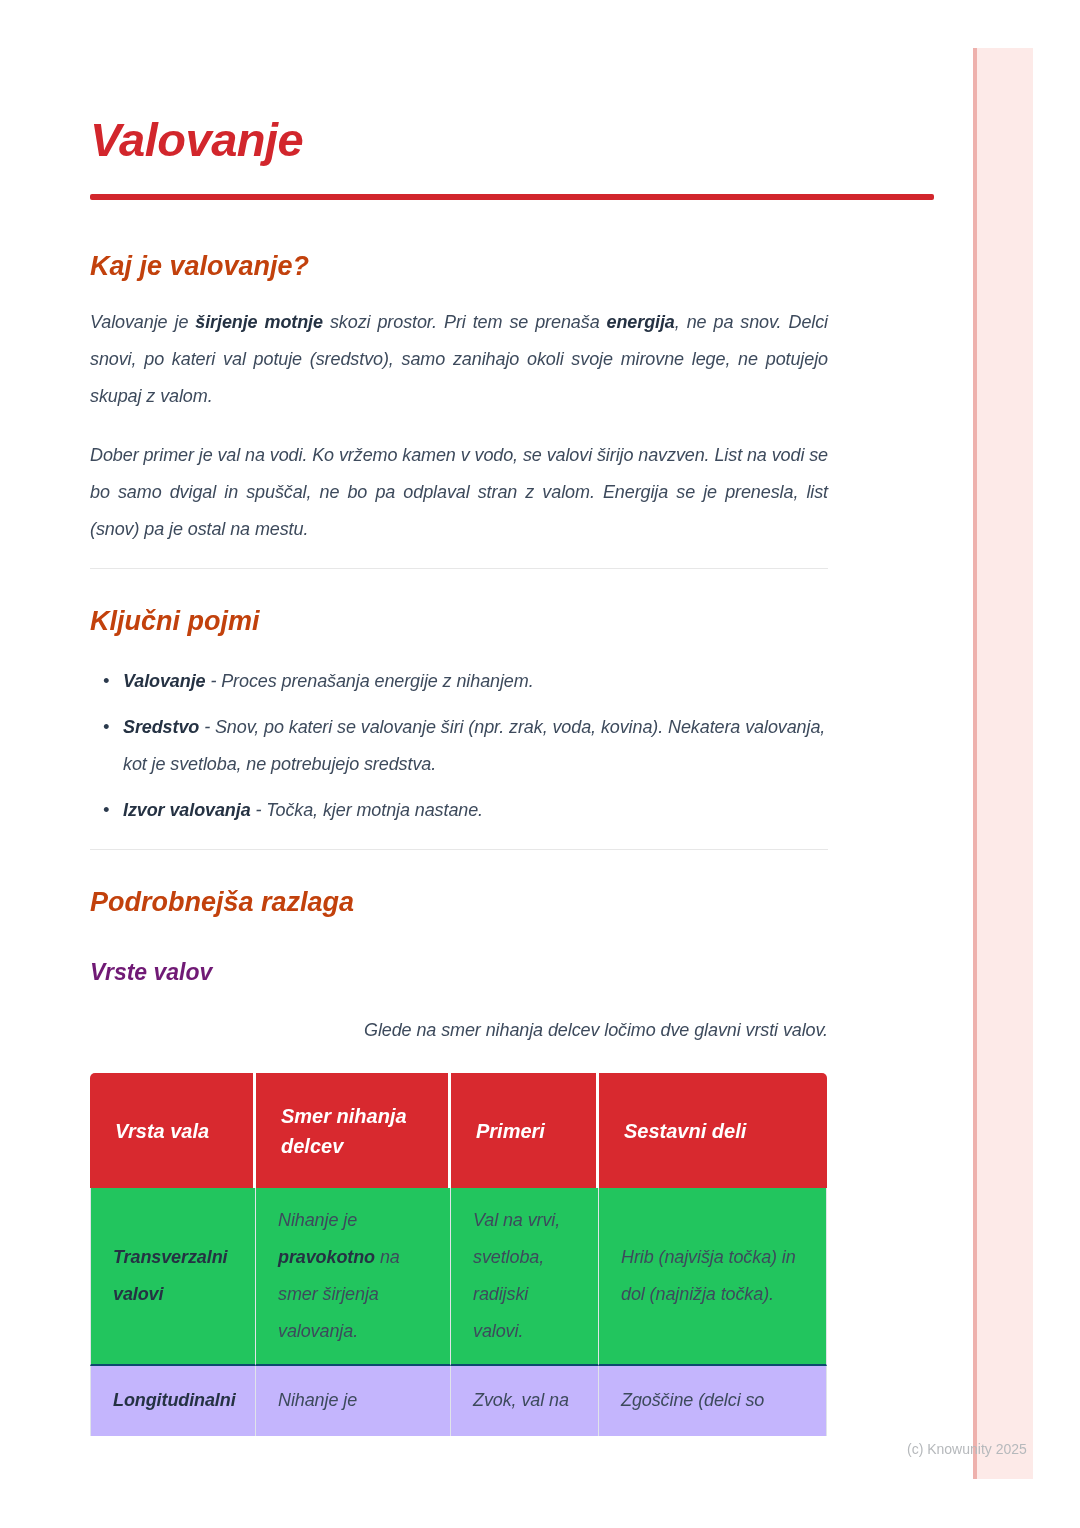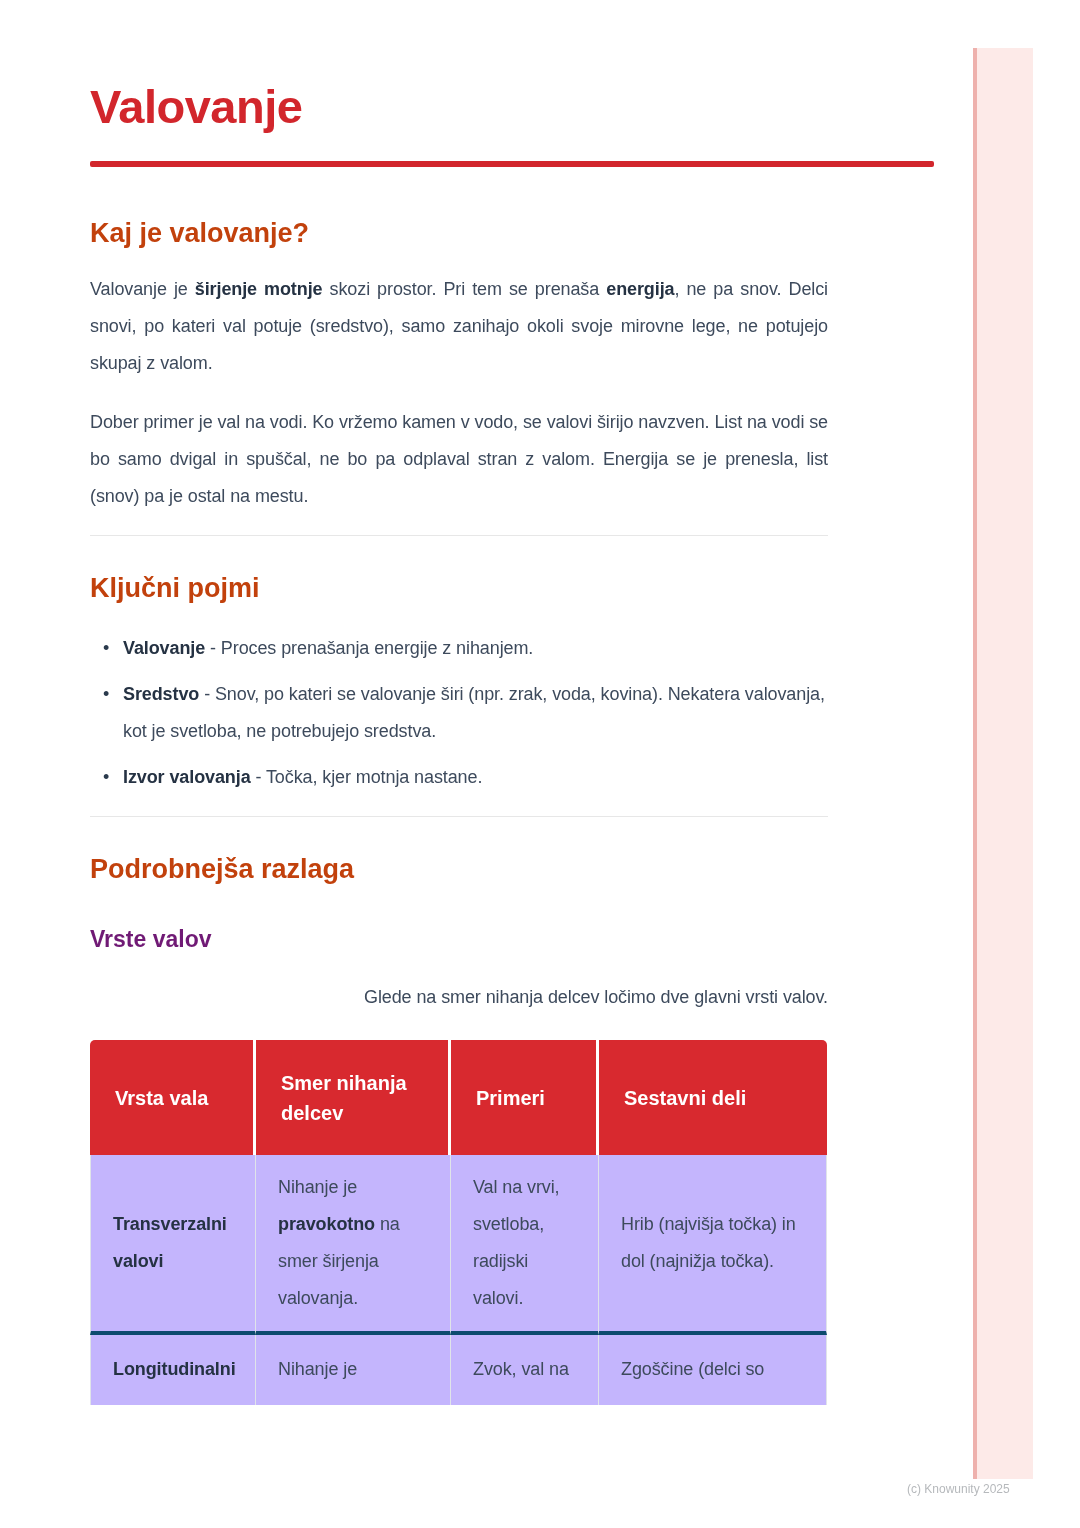--- a/index.html
+++ b/index.html
@@ -8,21 +8,21 @@
     position: relative; overflow: hidden;
     font-family: "Liberation Sans", sans-serif;
   }
   .accent-strip {
     position: absolute; left: 973px; top: 48px;
     width: 56px; height: 1431px;
     background: #fdeae8; border-left: 4px solid #eeb1ad;
     z-index: 0;
   }
   .content {
-    position: absolute; left: 90px; top: 80px; width: 738px; z-index: 1;
+    position: absolute; left: 90px; top: 113px; width: 738px; z-index: 1; font-style: italic;
   }
   h1.page-title {
     margin: 0; font-size: 47px; line-height: 54px;
     font-weight: bold; color: #d2262c; letter-spacing: -0.5px;
   }
   .title-rule {
     width: 844px; height: 6px; background: #d2262c;
     margin-top: 27px; border-radius: 2px;
   }
   h2.section-heading {
@@ -63,34 +63,34 @@
   .waves-table col.c4 { width: 228px; }
   .waves-table th {
     background: #d8292f; color: #ffffff; font-weight: bold;
     font-size: 20px; line-height: 30px; text-align: left;
     height: 115px; padding: 0 18px 0 25px; vertical-align: middle;
     border-right: 3px solid #ffffff; box-sizing: border-box;
   }
   .waves-table th:first-child { border-top-left-radius: 5px; }
   .waves-table th:last-child { border-right: none; border-top-right-radius: 5px; }
   .waves-table td {
-    background: #c4b5fd; color: #3d4a5c;
+    background: #22c55e; color: #3d4a5c;
     font-size: 18px; line-height: 37px; letter-spacing: -0.1px;
     padding: 14px 22px; vertical-align: middle; box-sizing: border-box;
-    border-right: 1px solid #e0e4e9; border-bottom: 4px solid #0c4a6e;
+    border-right: 1px solid #e0e4e9; border-bottom: 2px solid #0c4a6e;
   }
   .waves-table td:first-child { border-left: 1px solid #e0e4e9; }
   .waves-table tr.row-main { height: 178px; }
   .waves-table tr.row-cut td {
     background: #c4b5fd; height: 70px; vertical-align: top;
     padding-top: 16px; border-bottom: none; overflow: hidden;
   }
   .copyright {
     position: absolute; left: 907px; top: 1441px; z-index: 2;
-    font-size: 12px; color: #b6b9bc; white-space: nowrap; margin-top: 41px;
+    font-size: 14px; color: #b6b9bc; white-space: nowrap;
   }
 </style>
 </head>
 <body>
 
 <div class="accent-strip"></div>
 
 <main class="content">
 
   <h1 class="page-title">Valovanje</h1>

